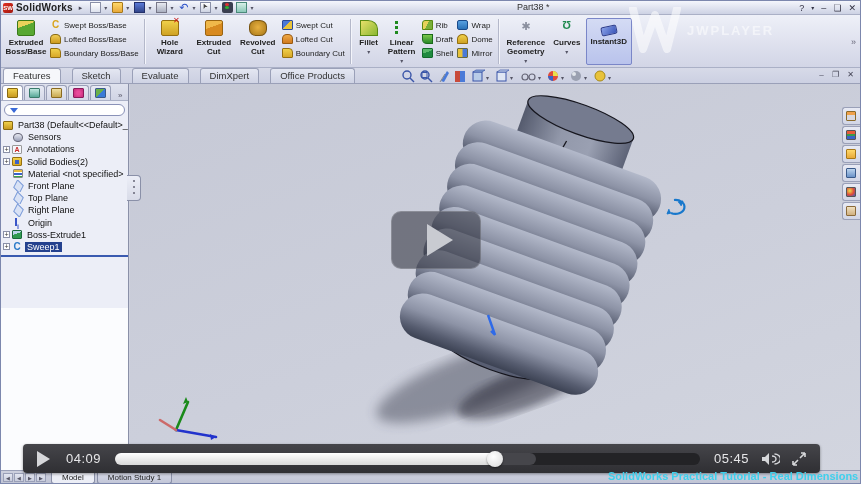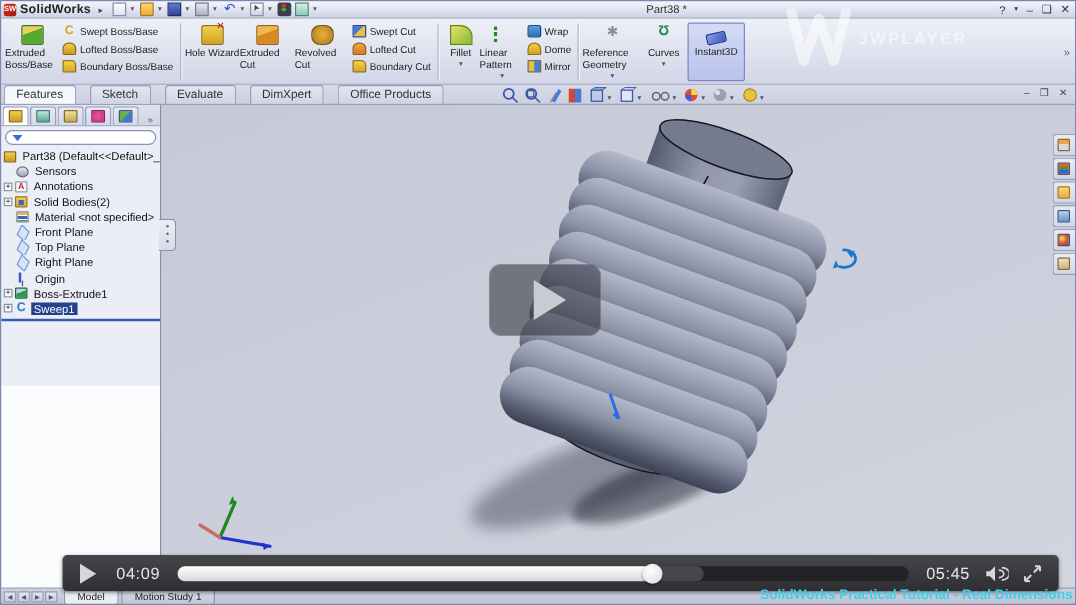--- a/index.html
+++ b/index.html
@@ -35,21 +35,21 @@
   .qi-light{background:#3a3f50;border-radius:2px;}
   .qi-light::before{content:"";position:absolute;left:3px;top:1px;width:4px;height:3px;background:#e03030;border-radius:50%;box-shadow:0 3px 0 #30b030;}
   .qi-opts{background:linear-gradient(#d8f0e8,#8ac8b8);border:1px solid #4a8a7a;}
 
   
   .cmdmgr { position:absolute; left:0; top:14px; width:100%; height:53px;
     background:linear-gradient(#eef0f8,#d2d5e6); border-bottom:1px solid #aab0c6;
     display:flex; align-items:stretch; padding:2px 0 1px 3px; }
   .cm-sep { width:1px; background:#b4b8ca; margin:2px 3px; box-shadow:1px 0 0 #f4f5fb; }
   .cm-big { width:44px; display:flex; flex-direction:column; align-items:center;
-    justify-content:flex-start; padding-top:3px; font-size:8px; color:#222; text-align:left; cursor:default; }
+    justify-content:flex-start; padding-top:3px; font-size:8px; color:#222; text-align:center; cursor:default;font-weight:bold; }
   .cm-big .cm-lbl { line-height:1.15; margin-top:2px; }
   .cm-stack { display:flex; flex-direction:column; justify-content:flex-start; padding:1px 2px; }
   .cm-small { display:flex; align-items:center; gap:3px; font-size:8px; color:#222; height:14px; cursor:default; }
   .cm-caret { font-size:6px; color:#556; margin-top:1px; }
   .instant3d { background:linear-gradient(#d4dbf4,#b9c3ec); border:1px solid #7a86c8; border-radius:2px;
     margin:1px 2px; width:46px; }
 
   .icn { width:18px; height:16px; border-radius:2px; position:relative; }
   .icn-s { width:11px; height:10px; border-radius:1px; display:inline-block; flex:none; position:relative; }
   .i-extrboss{background:linear-gradient(160deg,#e8d25a 35%,#58a832 36%);border:1px solid #3a7a1a;}
@@ -160,21 +160,21 @@
   .g-pal{background:linear-gradient(#bcd4ee,#6a92c8);border:1px solid #3a5a8a;}
   .g-appr{background:radial-gradient(circle at 35% 35%,#e8e04a,#e04a3a 55%,#3a62c8);border:1px solid #555;border-radius:50%;}
   .g-props{background:linear-gradient(#f0e0c0,#d0b080);border:1px solid #8a6a3a;}
 
   
   .play-overlay { position:absolute; left:390px; top:210px; width:90px; height:58px;
     background:rgba(42,44,54,.55); border:1px solid rgba(255,255,255,.18); border-radius:10px;
     display:flex; align-items:center; justify-content:center; z-index:20; cursor:pointer; }
   .play-overlay .tri { width:0; height:0; border-left:26px solid #c9cbd1; border-top:16px solid transparent;
     border-bottom:16px solid transparent; margin-left:8px; }
-  .ctrlbar { position:absolute; left:49px; top:443px; width:797px; height:29px; z-index:30;
+  .ctrlbar { position:absolute; left:22px; top:443px; width:797px; height:29px; z-index:30;
     background:linear-gradient(#45454a,#2f2f33); border-radius:4px; box-shadow:0 1px 3px rgba(0,0,0,.4);
     display:flex; align-items:center; padding:0 14px;justify-content:center; }
   .cb-play { width:0; height:0; border-left:13px solid #d6d7da; border-top:8px solid transparent;
     border-bottom:8px solid transparent; margin-right:16px; cursor:pointer; flex:none; }
   .cb-time { color:#e6e6e8; font-size:13px; letter-spacing:.5px; flex:none; }
   .cb-track { flex:1; height:12px; background:#232326; border-radius:6px; margin:0 14px; position:relative; }
   .cb-buffer { position:absolute; left:0; top:0; height:100%; background:#46464b; border-radius:6px; }
   .cb-played { position:absolute; left:0; top:0; height:100%;
     background:linear-gradient(#ffffff,#d9d9d9); border-radius:6px; }
   .cb-knob { position:absolute; top:-2px; width:16px; height:16px; background:radial-gradient(circle at 40% 35%,#fff,#d8d8d8);
@@ -286,20 +286,34 @@
     <div class="cm-sep"></div>
     <div class="cm-big" style="width:30px">
       <div class="icn i-fillet"></div>
       <div class="cm-lbl">Fillet</div>
       <div class="cm-caret">▾</div>
     </div>
     <div class="cm-big" style="width:36px">
       <div class="icn i-linpat"></div>
       <div class="cm-lbl">Linear Pattern</div>
       <div class="cm-caret">▾</div>
+    </div>
+    <div class="cm-stack">
+      <div class="cm-small">
+          <span class="icn-s i-rib"></span>
+          <span>Rib</span>
+        </div>
+      <div class="cm-small">
+          <span class="icn-s i-draft"></span>
+          <span>Draft</span>
+        </div>
+      <div class="cm-small">
+          <span class="icn-s i-shell"></span>
+          <span>Shell</span>
+        </div>
     </div>
     <div class="cm-stack">
       <div class="cm-small">
           <span class="icn-s i-wrap"></span>
           <span>Wrap</span>
         </div>
       <div class="cm-small">
           <span class="icn-s i-dome"></span>
           <span>Dome</span>
         </div>

